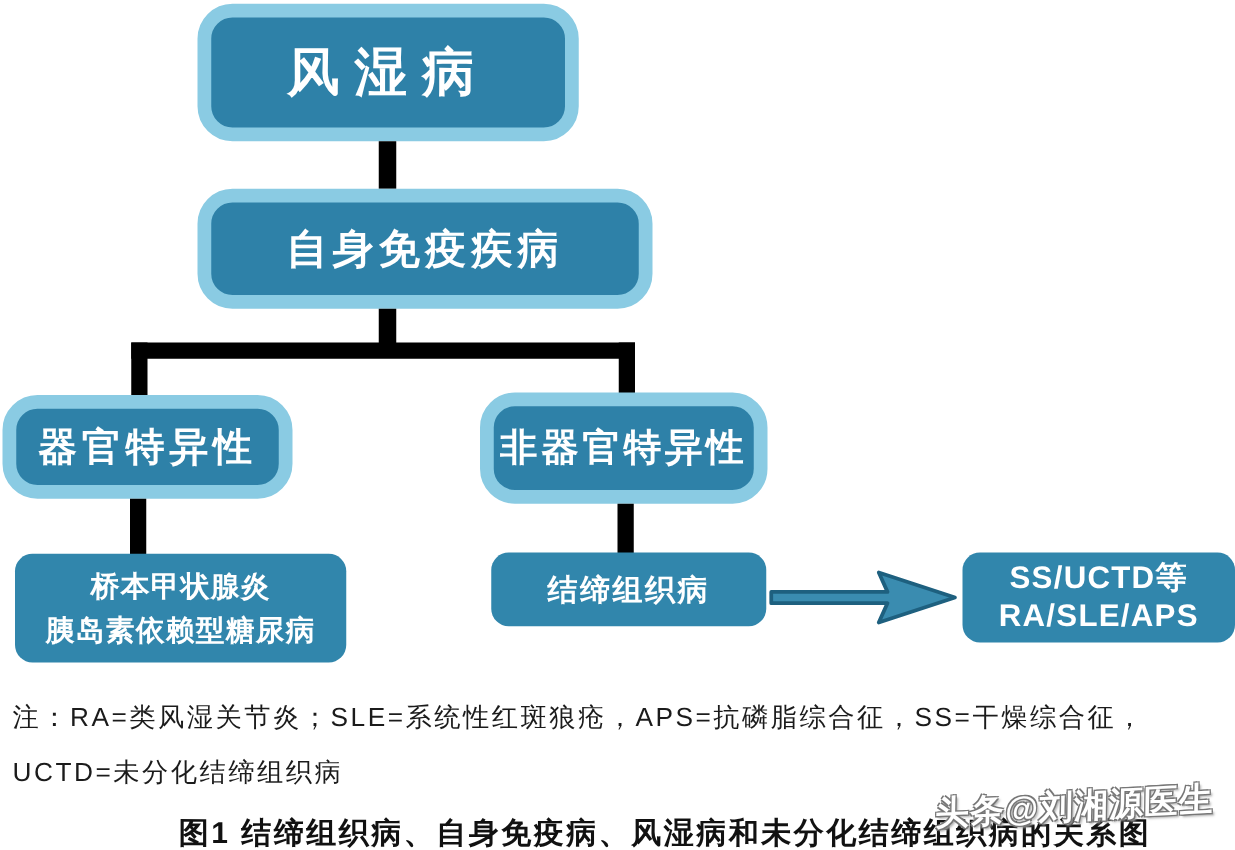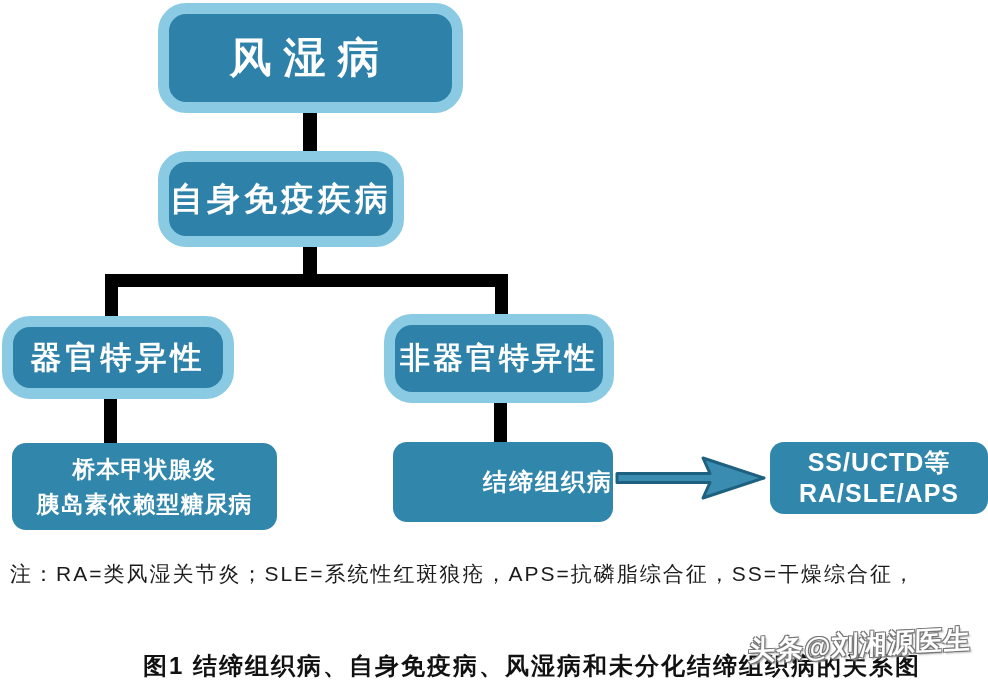--- a/index.html
+++ b/index.html
@@ -39,25 +39,25 @@
     border-radius: 28px;
   }
   .solid {
     background: var(--solid);
     border-radius: 14px;
   }
   .conn { position: absolute; background: var(--conn); }
 
   
   .n-root      { left: 158px; top: 3px;   width: 305px; height: 110px; font-size: 42px; letter-spacing: 12px; }
-  .n-auto      { left: 158px; top: 151px; width: 246px; height: 96px;  font-size: 33px; letter-spacing: 4px; }
+  .n-auto      { left: 158px; top: 151px; width: 364px; height: 96px;  font-size: 33px; letter-spacing: 4px; }
   .n-organ     { left: 2px;   top: 316px; width: 232px; height: 83px;  font-size: 31px; letter-spacing: 4px; }
   .n-nonorgan  { left: 384px; top: 314px; width: 230px; height: 89px;  font-size: 30px; letter-spacing: 3px; }
   .n-organ-ex  { left: 12px;  top: 443px; width: 265px; height: 87px;  font-size: 23px; line-height: 35px; letter-spacing: 1px; }
-  .n-ctd       { left: 393px; top: 442px; width: 220px; height: 80px;  font-size: 24px; letter-spacing: 2px; align-items: flex-end; }
+  .n-ctd       { left: 393px; top: 442px; width: 220px; height: 59px;  font-size: 24px; letter-spacing: 2px; }
   .n-ctd-ex    { left: 770px; top: 442px; width: 218px; height: 72px;  font-size: 25px; line-height: 31px; letter-spacing: 1px; }
 
   
   .c-v1  { left: 303px; top: 113px; width: 14px;  height: 38px; }
   .c-v2  { left: 303px; top: 247px; width: 14px;  height: 30px; }
   .c-h   { left: 105px; top: 274px; width: 403px; height: 13px; }
   .c-vl1 { left: 105px; top: 274px; width: 13px;  height: 44px; }
   .c-vr1 { left: 495px; top: 274px; width: 13px;  height: 42px; }
   .c-vl2 { left: 104px; top: 399px; width: 13px;  height: 45px; }
   .c-vr2 { left: 494px; top: 403px; width: 13px;  height: 40px; }
@@ -150,18 +150,19 @@
   <svg class="arrow" viewBox="0 0 158 56" aria-hidden="true">
     <path d="M6 23.5 H99 L92 8 L153 28 L92 48 L99 32.5 H6 Z" fill="var(--arrow-fill)" stroke="var(--arrow-stroke)" stroke-width="3" stroke-linejoin="round"></path>
   </svg>
 
   <div class="node solid n-ctd-ex">
     <span>SS/UCTD等</span>
     <span>RA/SLE/APS</span>
   </div>
 
   <div class="note-line note-1">注：RA=类风湿关节炎；SLE=系统性红斑狼疮，APS=抗磷脂综合征，SS=干燥综合征，</div>
+  <div class="note-line note-2">UCTD=未分化结缔组织病</div>
 
   <div class="caption">图1 结缔组织病、自身免疫病、风湿病和未分化结缔组织病的关系图</div>
 
   <div class="watermark">头条@刘湘源医生</div>
 
 </div>
 
 </body></html>

